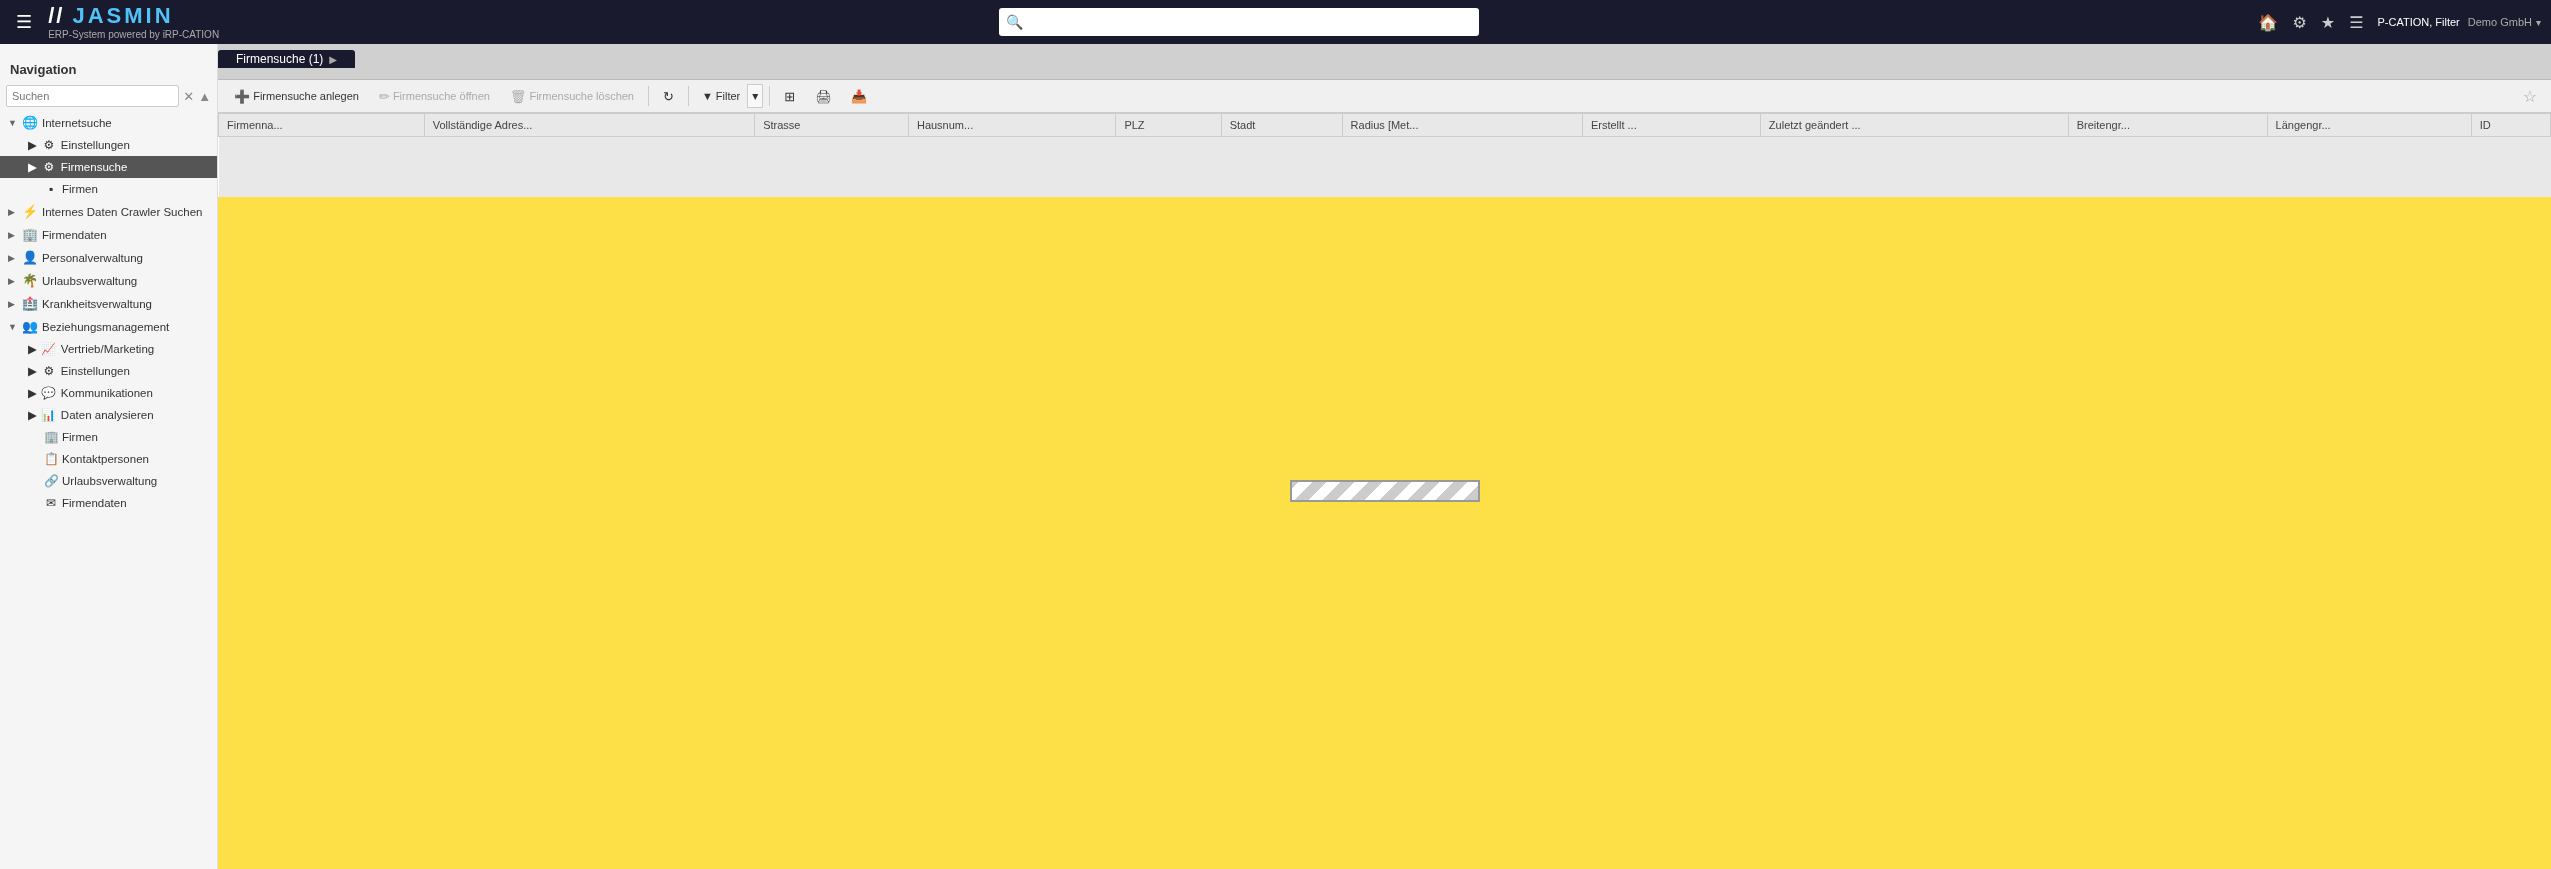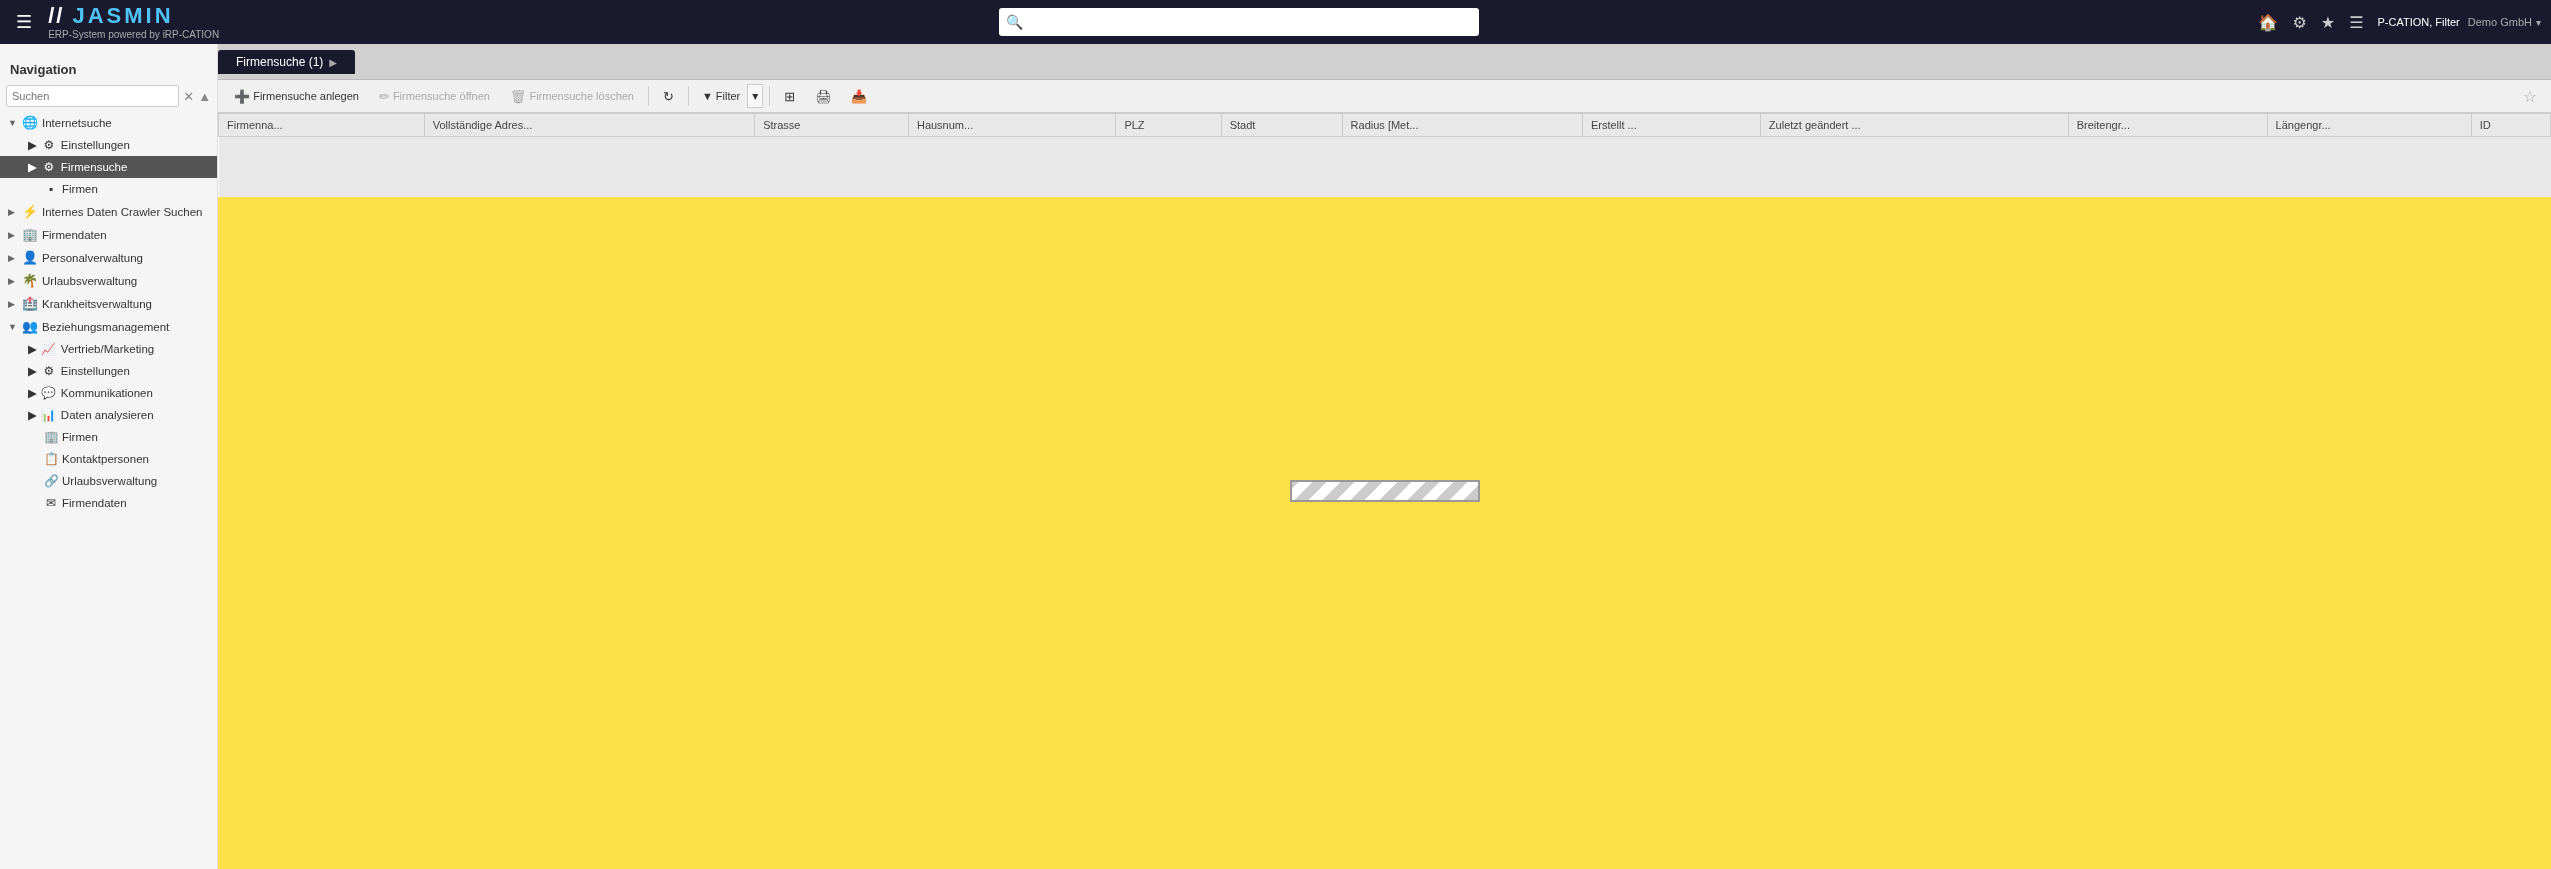--- a/index.html
+++ b/index.html
@@ -209,21 +209,21 @@
     .tab-item {
       display: flex;
       align-items: center;
       background: #1a1a2e;
       color: #fff;
       padding: 0 18px;
       font-size: 12px;
       cursor: pointer;
       border-radius: 3px 3px 0 0;
       gap: 6px;
-      height: 24px;
+      height: 18px;
     }
     .tab-item.active {
       background: #1a1a2e;
       color: #fff;
     }
     .tab-arrow {
       font-size: 10px;
       color: #aaa;
     }
 

